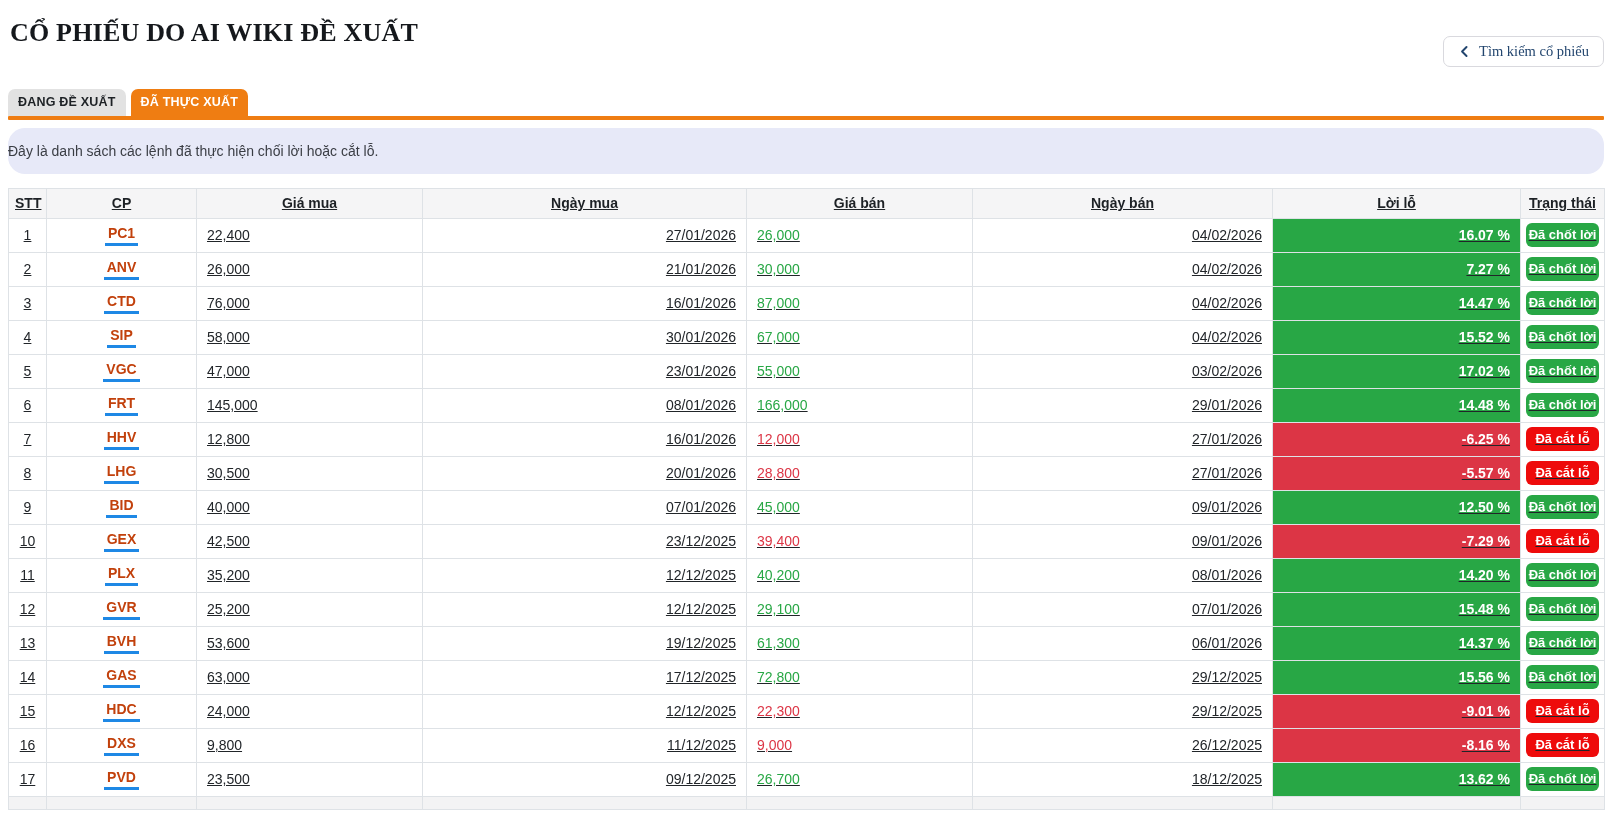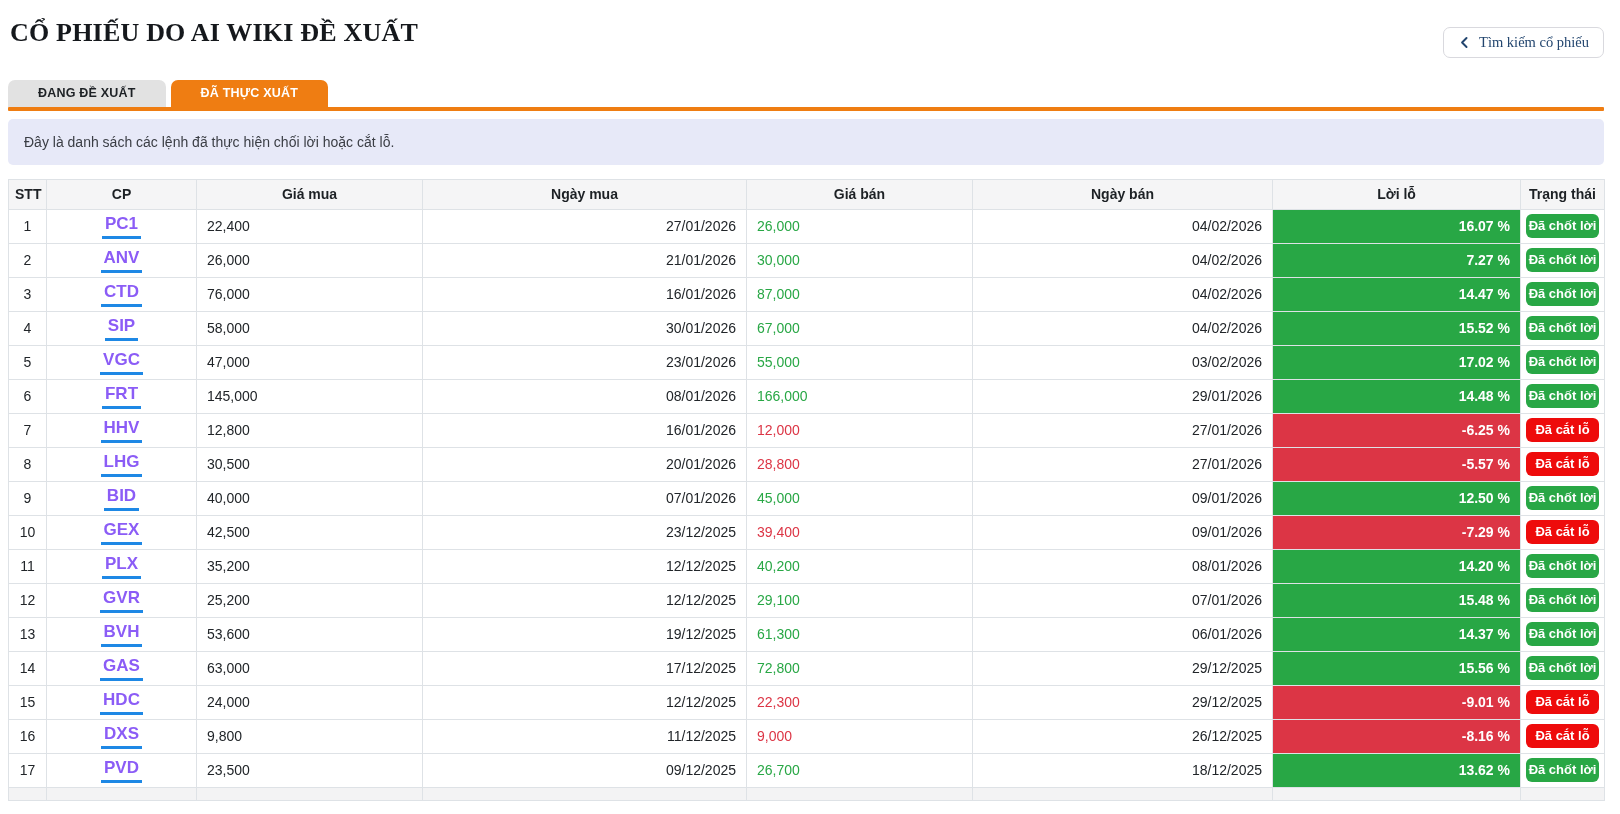--- a/index.html
+++ b/index.html
@@ -17,52 +17,52 @@
   *{box-sizing:border-box;}
   html,body{margin:0;padding:0;}
   body{
     width:1620px;height:814px;overflow:hidden;background:#fff;
     font-family:"Liberation Sans","DejaVu Sans",sans-serif;color:var(--ink);
   }
   .container{padding:0 16px 0 8px;}
   .topbar{display:flex;align-items:flex-start;justify-content:space-between;padding-top:18px;font-family:Liberation Serif, serif;}
   h1.page-title{margin:0 0 0 2px;font-size:26px;font-weight:700;letter-spacing:.2px;color:#15181c;}
   .back-btn{
-    display:inline-flex;align-items:center;gap:8px;margin-top:9px;
+    display:inline-flex;align-items:center;gap:8px;margin-top:18px;
     background:#fff;border:1px solid #d9d9de;border-radius:7px;
     padding:6px 14px;font-size:14.5px;color:var(--navy);cursor:pointer;
     font-family:inherit;
   }
   .back-btn svg{display:block;}
   .tabs{display:flex;gap:5px;margin-top:22px;}
   .tab{
-    border:none;border-radius:7px 7px 0 0;padding:7px 30px 6px;
+    border:none;border-radius:7px 7px 0 0;padding:7px 10px 6px;
     font-size:12.5px;font-weight:700;letter-spacing:.2px;cursor:pointer;
     font-family:inherit;line-height:1.1;
   }
   .tab.inactive{background:#e2e2e2;color:#1d2125;}
   .tab.active{background:var(--accent);color:#fff;}
   .tab-underline{height:4px;background:var(--accent);border-radius:1px;}
   .notice{
-    margin-top:8px;background:var(--notice-bg);border-radius:5px;
-    padding:15px 16px;font-size:14px;color:#3a3d44;
+    margin-top:8px;background:var(--notice-bg);border-radius:17px;
+    padding:15px 0;font-size:14px;color:#3a3d44;
   }
   table.results{
-    border-collapse:collapse;table-layout:fixed;width:1596px;margin-top:14px;
+    border-collapse:collapse;table-layout:fixed;width:1596px;margin-top:14px;text-decoration:underline;
   }
   th,td{border:1px solid var(--border);overflow:hidden;white-space:nowrap;}
   th{
     background:var(--head-bg);height:30px;font-size:14px;font-weight:700;
     text-align:center;padding:0 6px;color:#1d2125;
   }
   td{height:34px;font-size:14px;padding:0 10px;background:#fff;}
   td.stt-cell{text-align:center;padding:0 2px;}
   td.cp-cell{text-align:center;}
   .ticker{
-    display:inline-block;font-weight:700;font-size:17px;color:#8b5cf6;
+    display:inline-block;font-weight:700;font-size:14px;color:#c2410c;
     border-bottom:3px solid var(--link);padding:0 3px 2px;cursor:pointer;
   }
   td.num-cell{text-align:left;}
   td.date-cell{text-align:right;}
   td.sell.profit{color:var(--profit);}
   td.sell.loss{color:var(--loss);}
   td.pl-cell{text-align:right;font-weight:700;color:#fff;margin-top:27px;}
   td.pl-cell.profit{background:var(--profit);}
   td.pl-cell.loss{background:var(--loss);}
   td.badge-cell{padding:3px 5px;text-align:center;}

